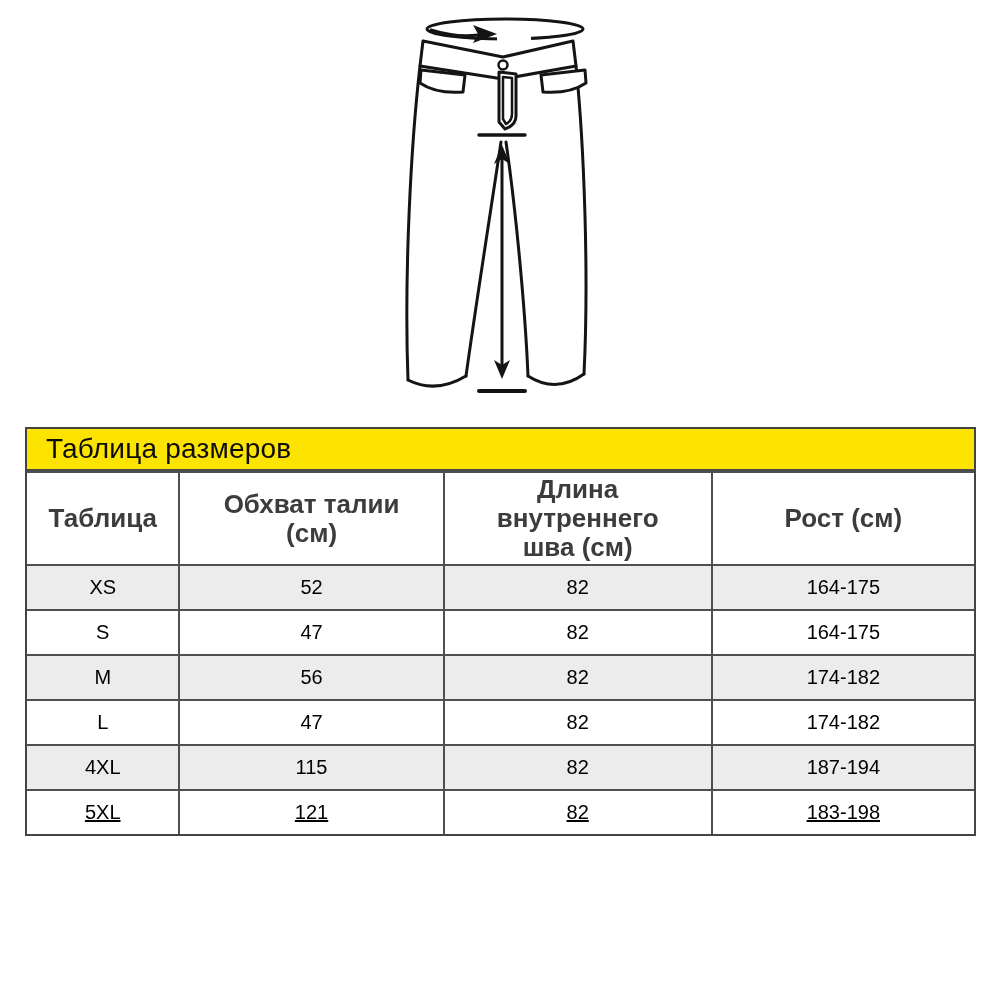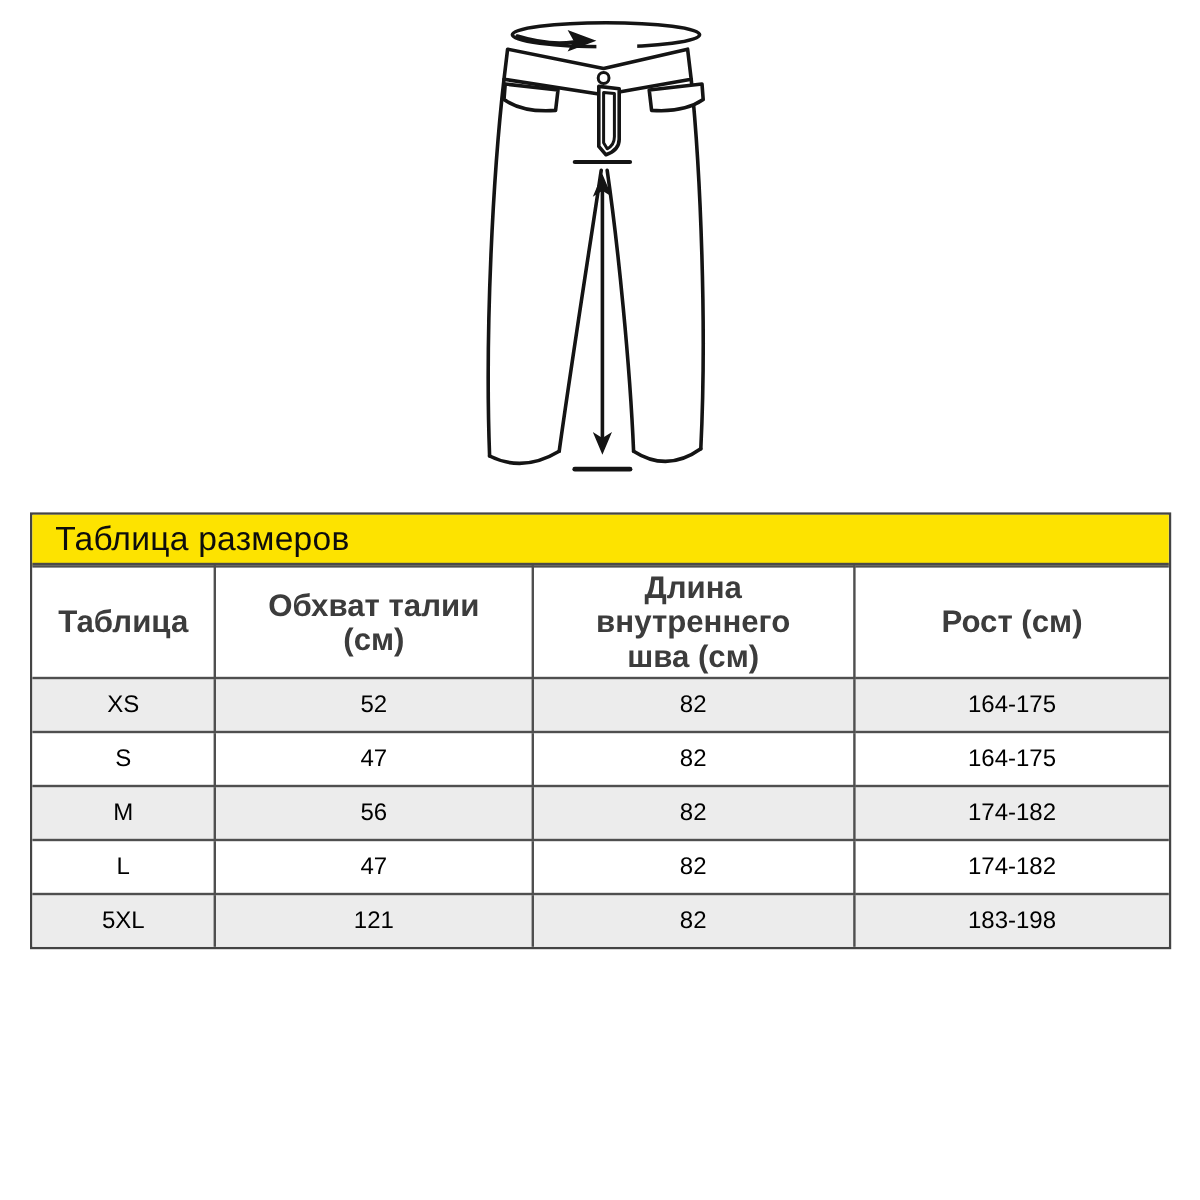--- a/index.html
+++ b/index.html
@@ -77,21 +77,21 @@
     text-align: center;
     vertical-align: middle;
     border: 2px solid #4f4f4f;
     padding: 0 20px;
   }
   table.size-table tbody tr:nth-child(odd) td { background: #ececec; }
   table.size-table tbody tr:nth-child(even) td { background: #ffffff; }
   
   table.size-table th:first-child, table.size-table td:first-child { border-left: none; }
   table.size-table th:last-child,  table.size-table td:last-child  { border-right: none; }
-  table.size-table tbody tr:last-child td { border-bottom: none; }
+  table.size-table tbody tr:last-child td { border-bottom: none; text-decoration: underline; }
 </style>
 </head>
 <body>
 
 <div class="canvas">
 
   <div class="pants-wrap">
     <svg viewBox="0 0 262 414" xmlns="http://www.w3.org/2000/svg" fill="none" stroke="#141414" stroke-width="3" stroke-linecap="round" stroke-linejoin="round">
 
       <g>
@@ -169,20 +169,26 @@
           <td>82</td>
           <td>174-182</td>
         </tr>
         <tr>
           <td>L</td>
           <td>47</td>
           <td>82</td>
           <td>174-182</td>
         </tr>
         <tr>
+          <td>4XL</td>
+          <td>115</td>
+          <td>82</td>
+          <td>187-194</td>
+        </tr>
+        <tr>
           <td>5XL</td>
           <td>121</td>
           <td>82</td>
           <td>183-198</td>
         </tr>
       </tbody>
     </table>
   </div>
 </div>
 

